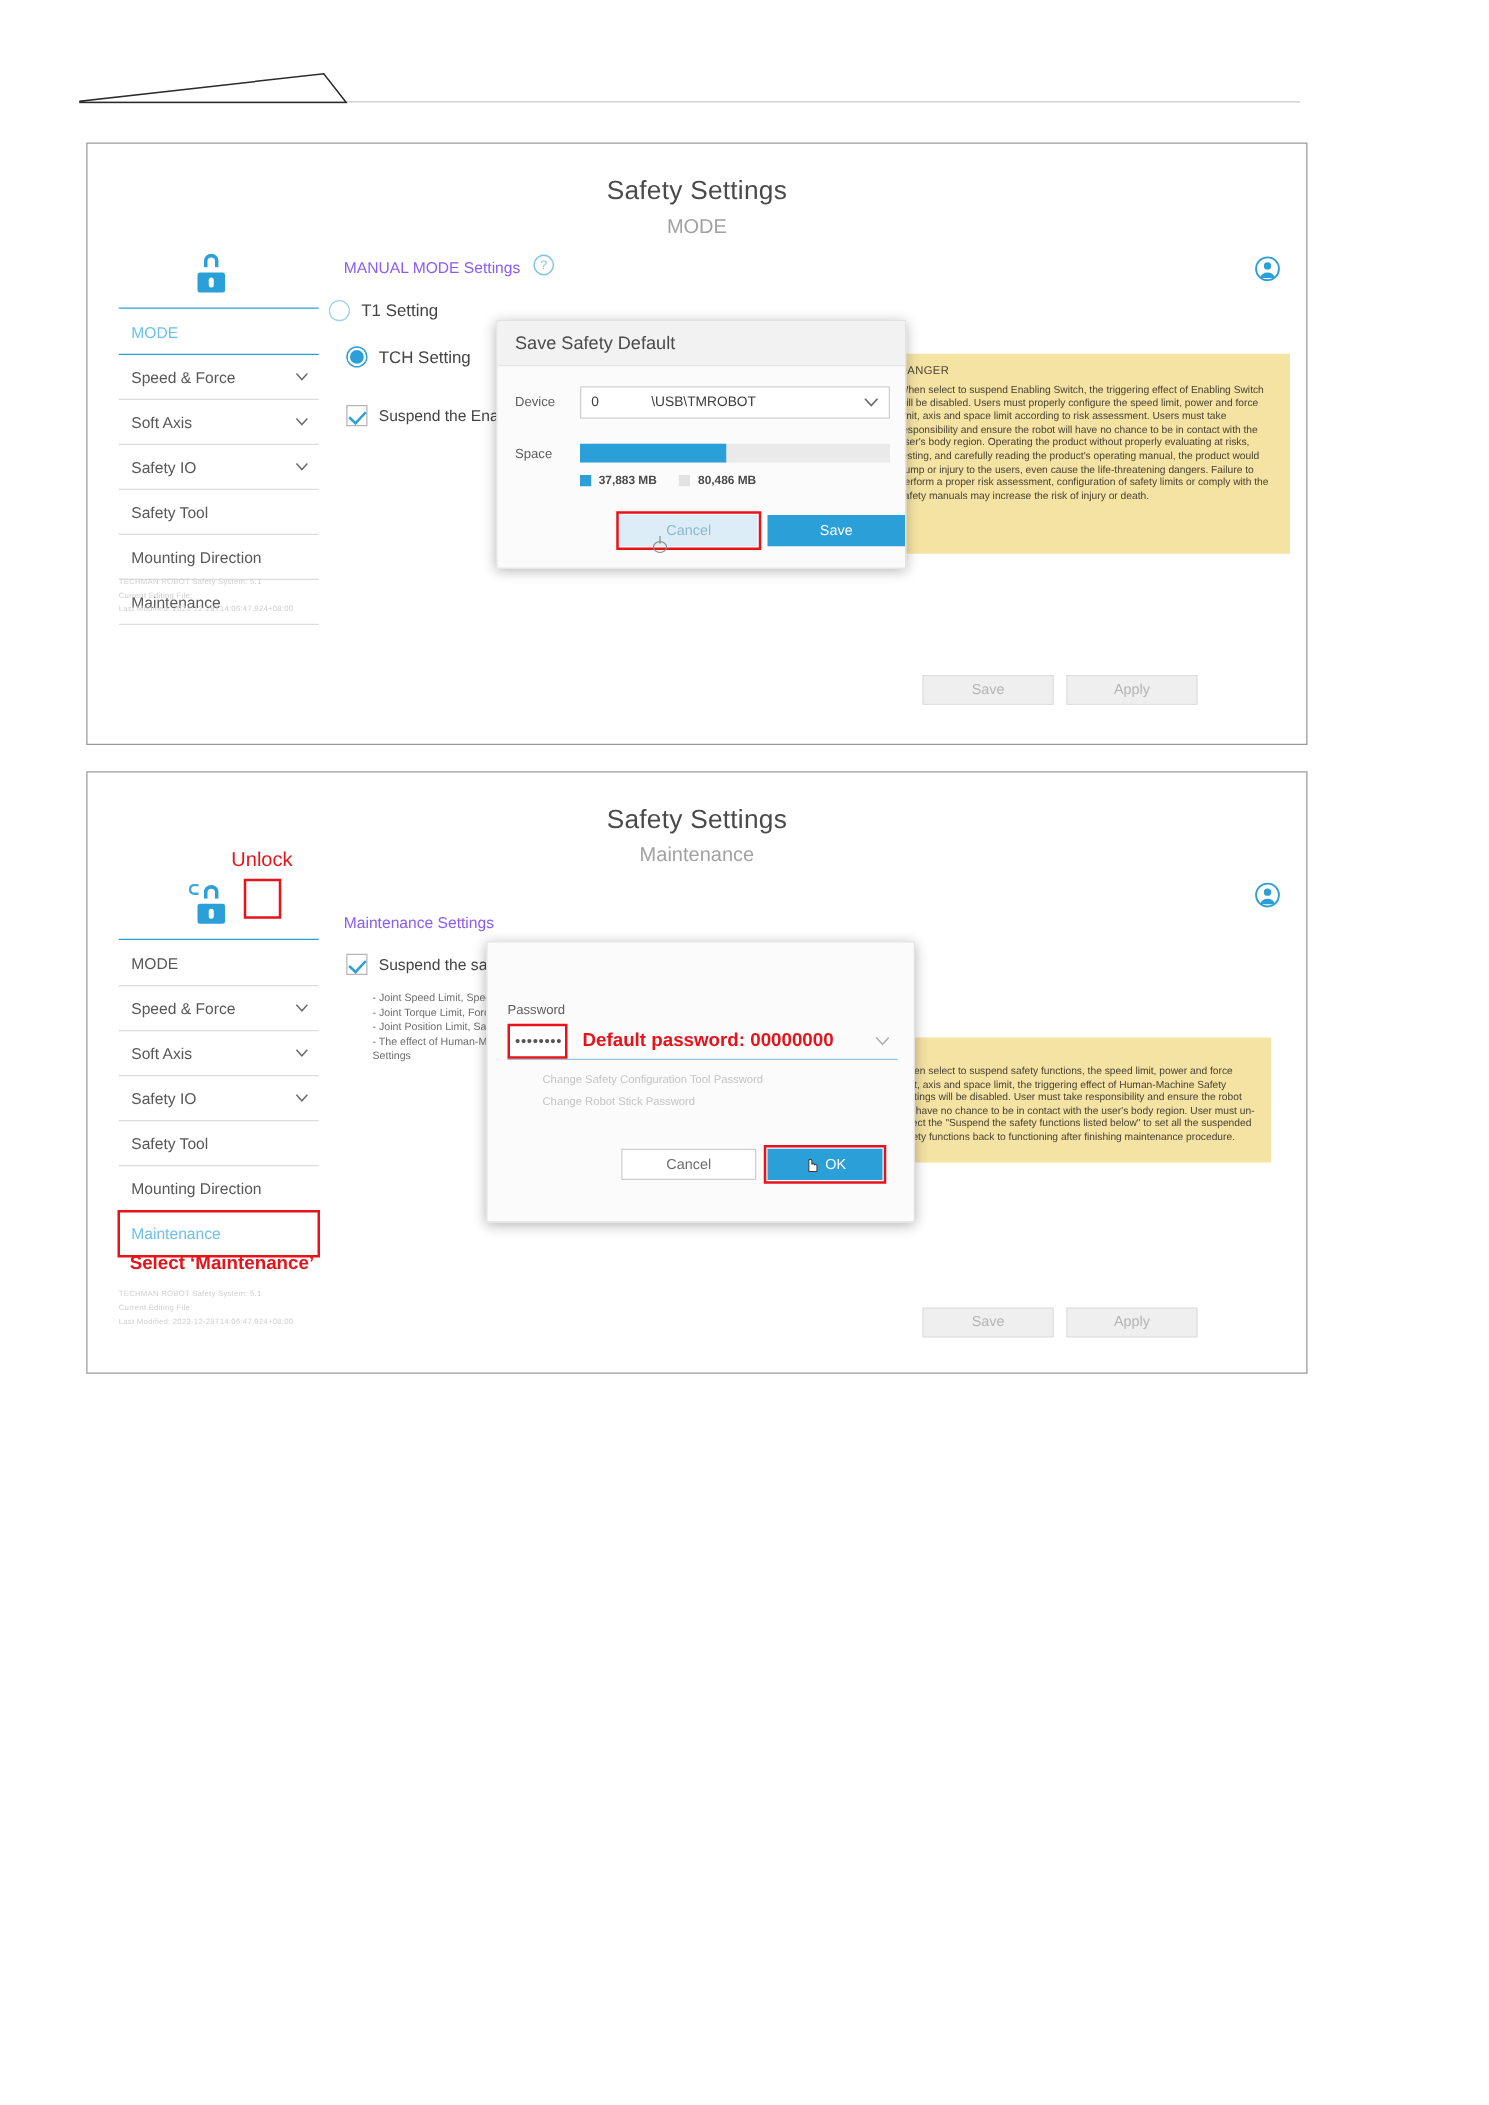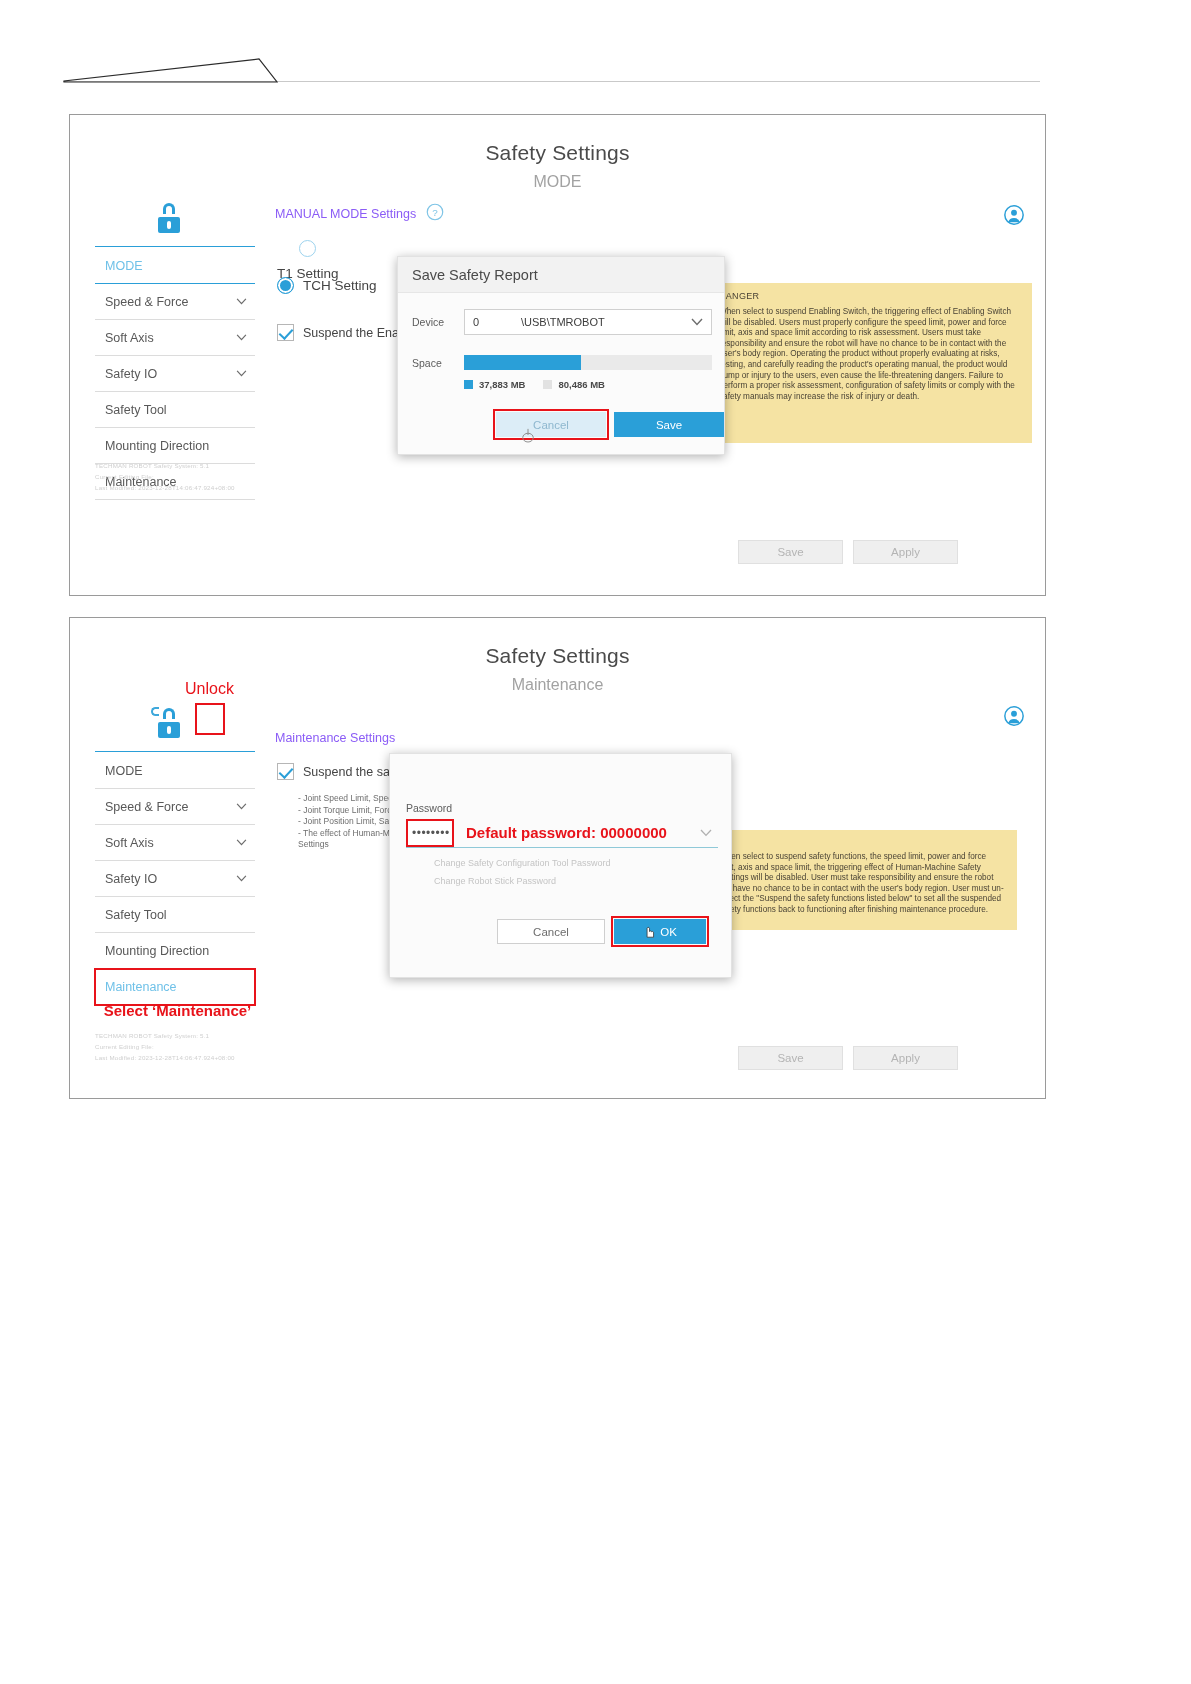--- a/index.html
+++ b/index.html
@@ -257,21 +257,21 @@
     </div>
 
     <div class="content-head">
       <span>MANUAL MODE Settings</span>
       <svg class="help-ico" viewBox="0 0 20 20">
         <circle cx="10" cy="10" r="8.6" fill="none" stroke="#7ec4e6" stroke-width="1.3"></circle>
         <text x="10" y="14" text-anchor="middle" font-size="11" fill="#7ec4e6" font-family="Liberation Sans, sans-serif">?</text>
       </svg>
     </div>
 
-    <div class="radio-row" style="left:207px; top:125px;flex-direction:column;">
+    <div class="radio-row" style="left:193px; top:125px;">
       <span class="radio"></span>
       <span>T1 Setting</span>
     </div>
     <div class="radio-row" style="left:207px; top:162px;">
       <span class="radio checked"></span>
       <span>TCH Setting</span>
     </div>
     <div class="check-row" style="left:207px; top:209px;">
       <span class="cbox checked"></span>
       <span>Suspend the Enabling Switch</span>
@@ -279,21 +279,21 @@
 
     <div class="danger" style="left:637px; top:168px; width:325px; height:160px;">
       <div class="danger-title">DANGER</div>
       <div class="danger-body">When select to suspend Enabling Switch, the triggering effect of Enabling Switch will be disabled. Users must properly configure the speed limit, power and force limit, axis and space limit according to risk assessment. Users must take responsibility and ensure the robot will have no chance to be in contact with the user's body region. Operating the product without properly evaluating at risks, testing, and carefully reading the product's operating manual, the product would dump or injury to the users, even cause the life-threatening dangers. Failure to perform a proper risk assessment, configuration of safety limits or comply with the safety manuals may increase the risk of injury or death.</div>
     </div>
 
     <div class="btn-flat" style="left:668px; top:425px;">Save</div>
     <div class="btn-flat" style="left:783px; top:425px;">Apply</div>
 
     <div class="modal" style="left:327px; top:141px; width:328px; height:199px;">
-      <div class="modal-title">Save Safety Report</div>
+      <div class="modal-title">Save Safety Default</div>
 
       <div class="field-row" style="left:14px; top:52px; width:300px; gap:10px;">
         <span class="field-label" style="width:42px;">Device</span>
         <div class="combo" style="width:248px;">
           <span style="width:48px;">0</span>
           <span>\USB\TMROBOT</span>
           <svg class="chev" viewBox="0 0 12 8">
               <path d="M1 1 L6 6.4 L11 1" fill="none" stroke="#6d6d6d" stroke-width="1.4"></path>
             </svg>
         </div>

